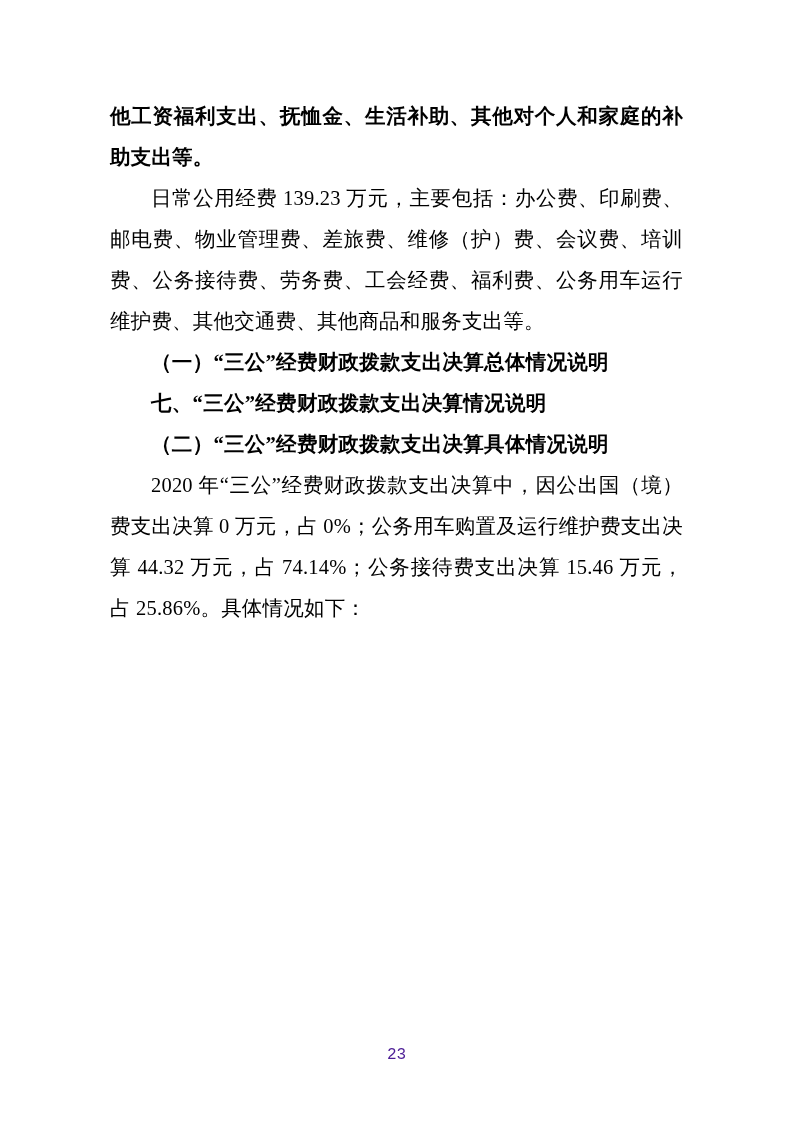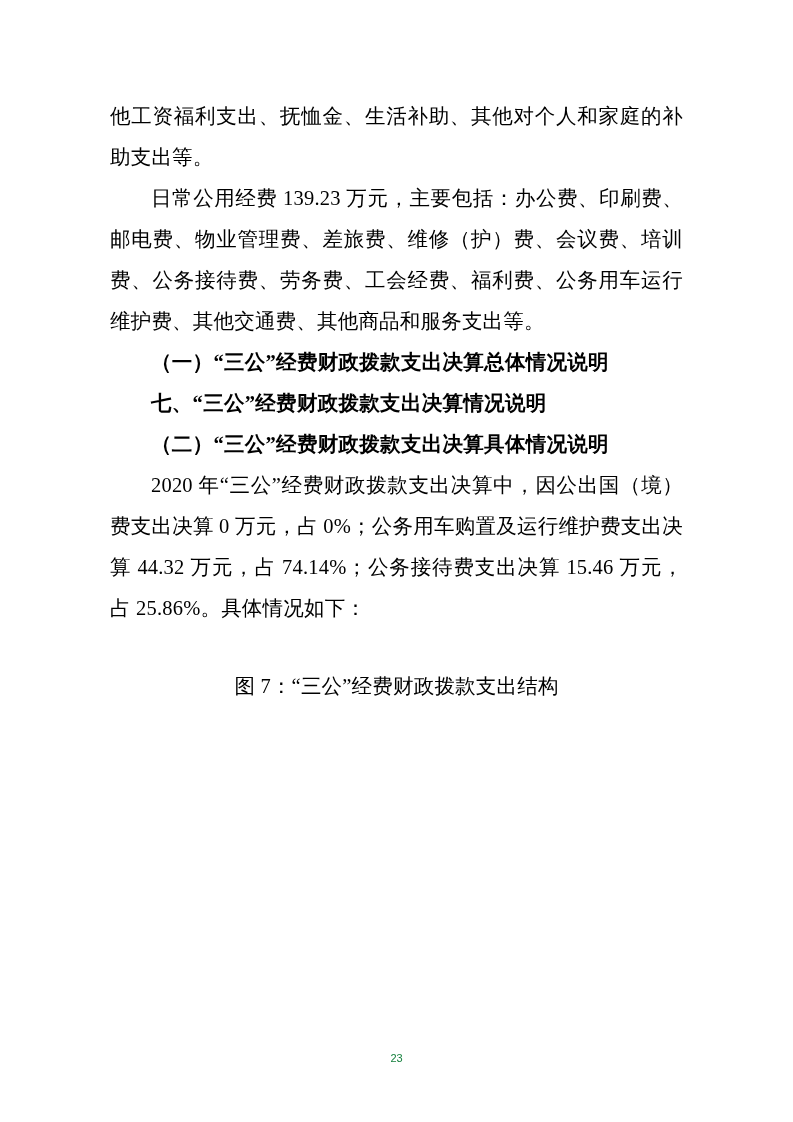--- a/index.html
+++ b/index.html
@@ -30,20 +30,21 @@
     text-align: justify;
     text-justify: inter-ideograph;
     letter-spacing: 0.2px;
   }
   p {
     margin: 0;
     padding: 0;
   }
   .para {
     text-indent: 0;
+    font-weight: bold;
   }
   .indent2 {
     text-indent: 41px;
   }
   .heading {
     font-weight: bold;
     text-indent: 41px;
     letter-spacing: 0.3px;
   }
   .fig-title {
@@ -60,23 +61,23 @@
   }
   .spacer-chart {
     height: 210px;
   }
   .page-number {
     position: absolute;
     left: 0;
     right: 0;
     bottom: 58px;
     text-align: center;
-    font-size: 11px;
-    font-family: Liberation Sans, sans-serif;
-    color: #15803d;
+    font-size: 16px;
+    font-family: Liberation Mono, monospace;
+    color: #4c1d95;
   }
 </style>
 </head>
 <body>
 
 <div class="page">
   <div class="doc-body">
 
     <p class="para">他工资福利支出、抚恤金、生活补助、其他对个人和家庭的补助支出等。</p>
 
@@ -84,21 +85,20 @@
 
     <p class="heading">（一）“三公”经费财政拨款支出决算总体情况说明</p>
 
     <p class="heading">七、“三公”经费财政拨款支出决算情况说明</p>
 
 
     <p class="heading">（二）“三公”经费财政拨款支出决算具体情况说明</p>
 
     <p class="indent2">2020 年“三公”经费财政拨款支出决算中，因公出国（境）费支出决算 0 万元，占 0%；公务用车购置及运行维护费支出决算 44.32 万元，占 74.14%；公务接待费支出决算 15.46 万元，占 25.86%。具体情况如下：</p>
 
-    <p class="fig-title">图 7：“三公”经费财政拨款支出结构</p>
 
 
     <div class="spacer-chart"></div>
 
   </div>
 </div>
 
 <div class="page-number">23</div>
 
 </body></html>

